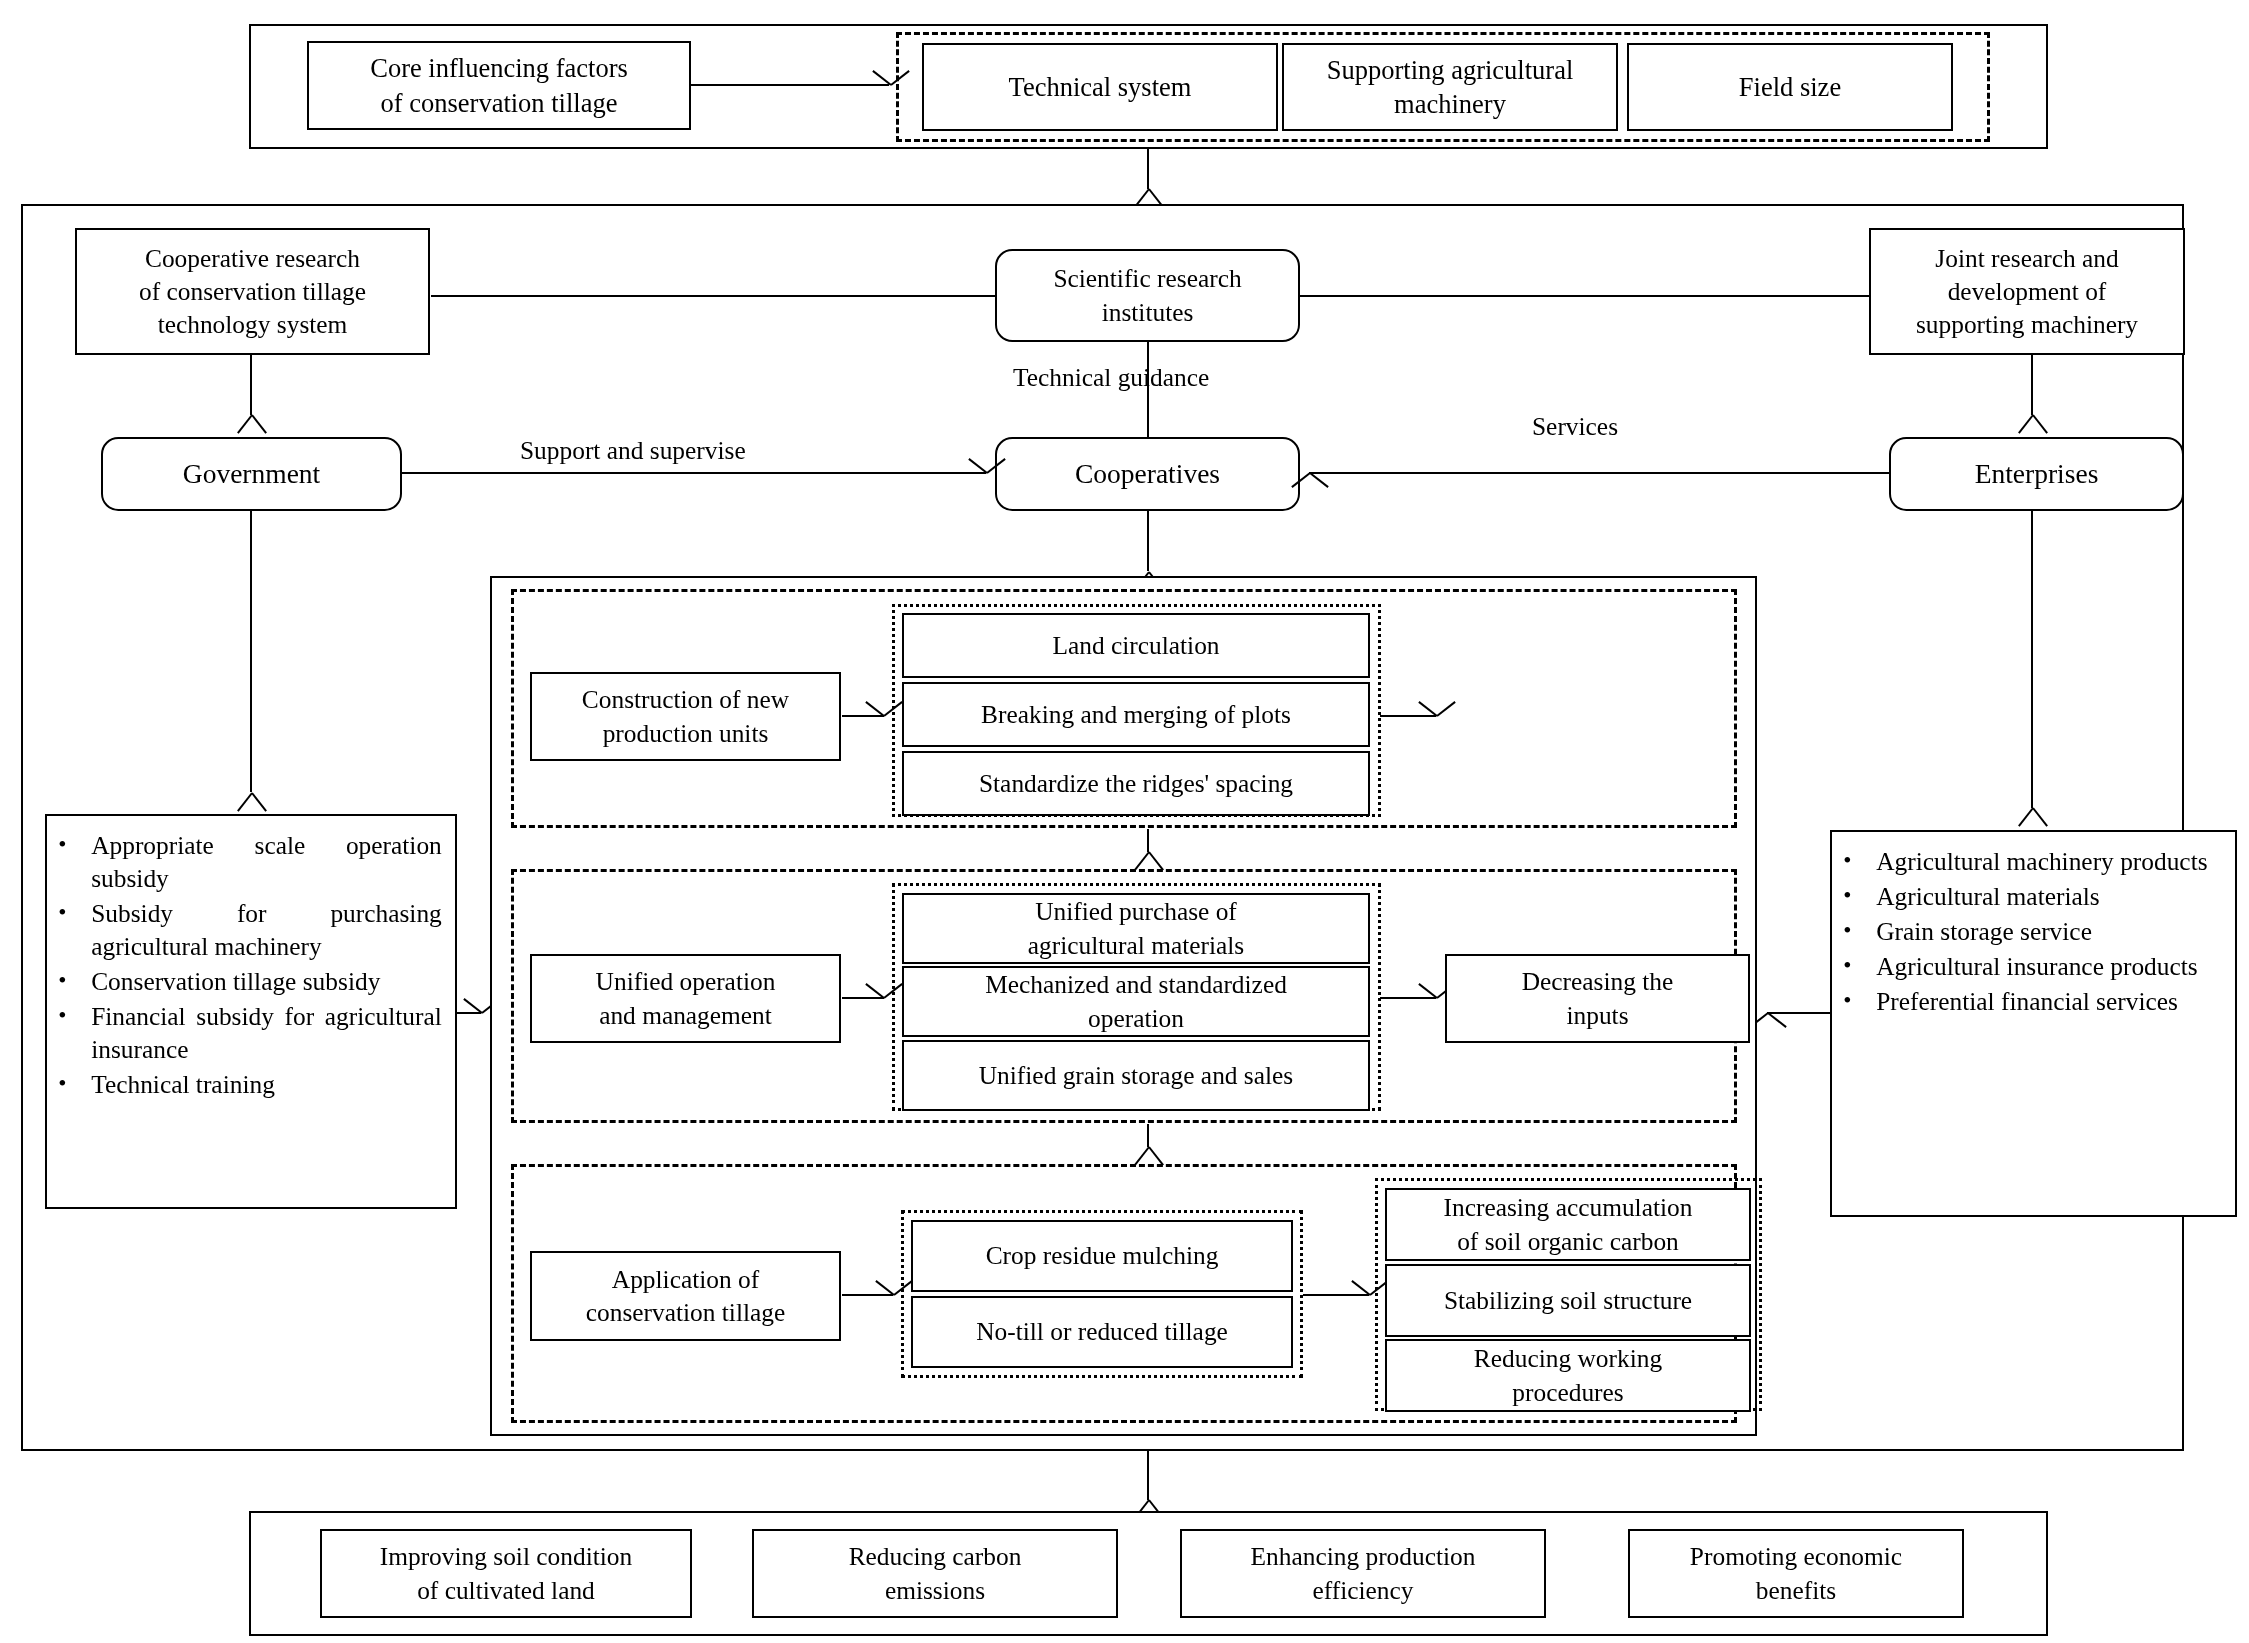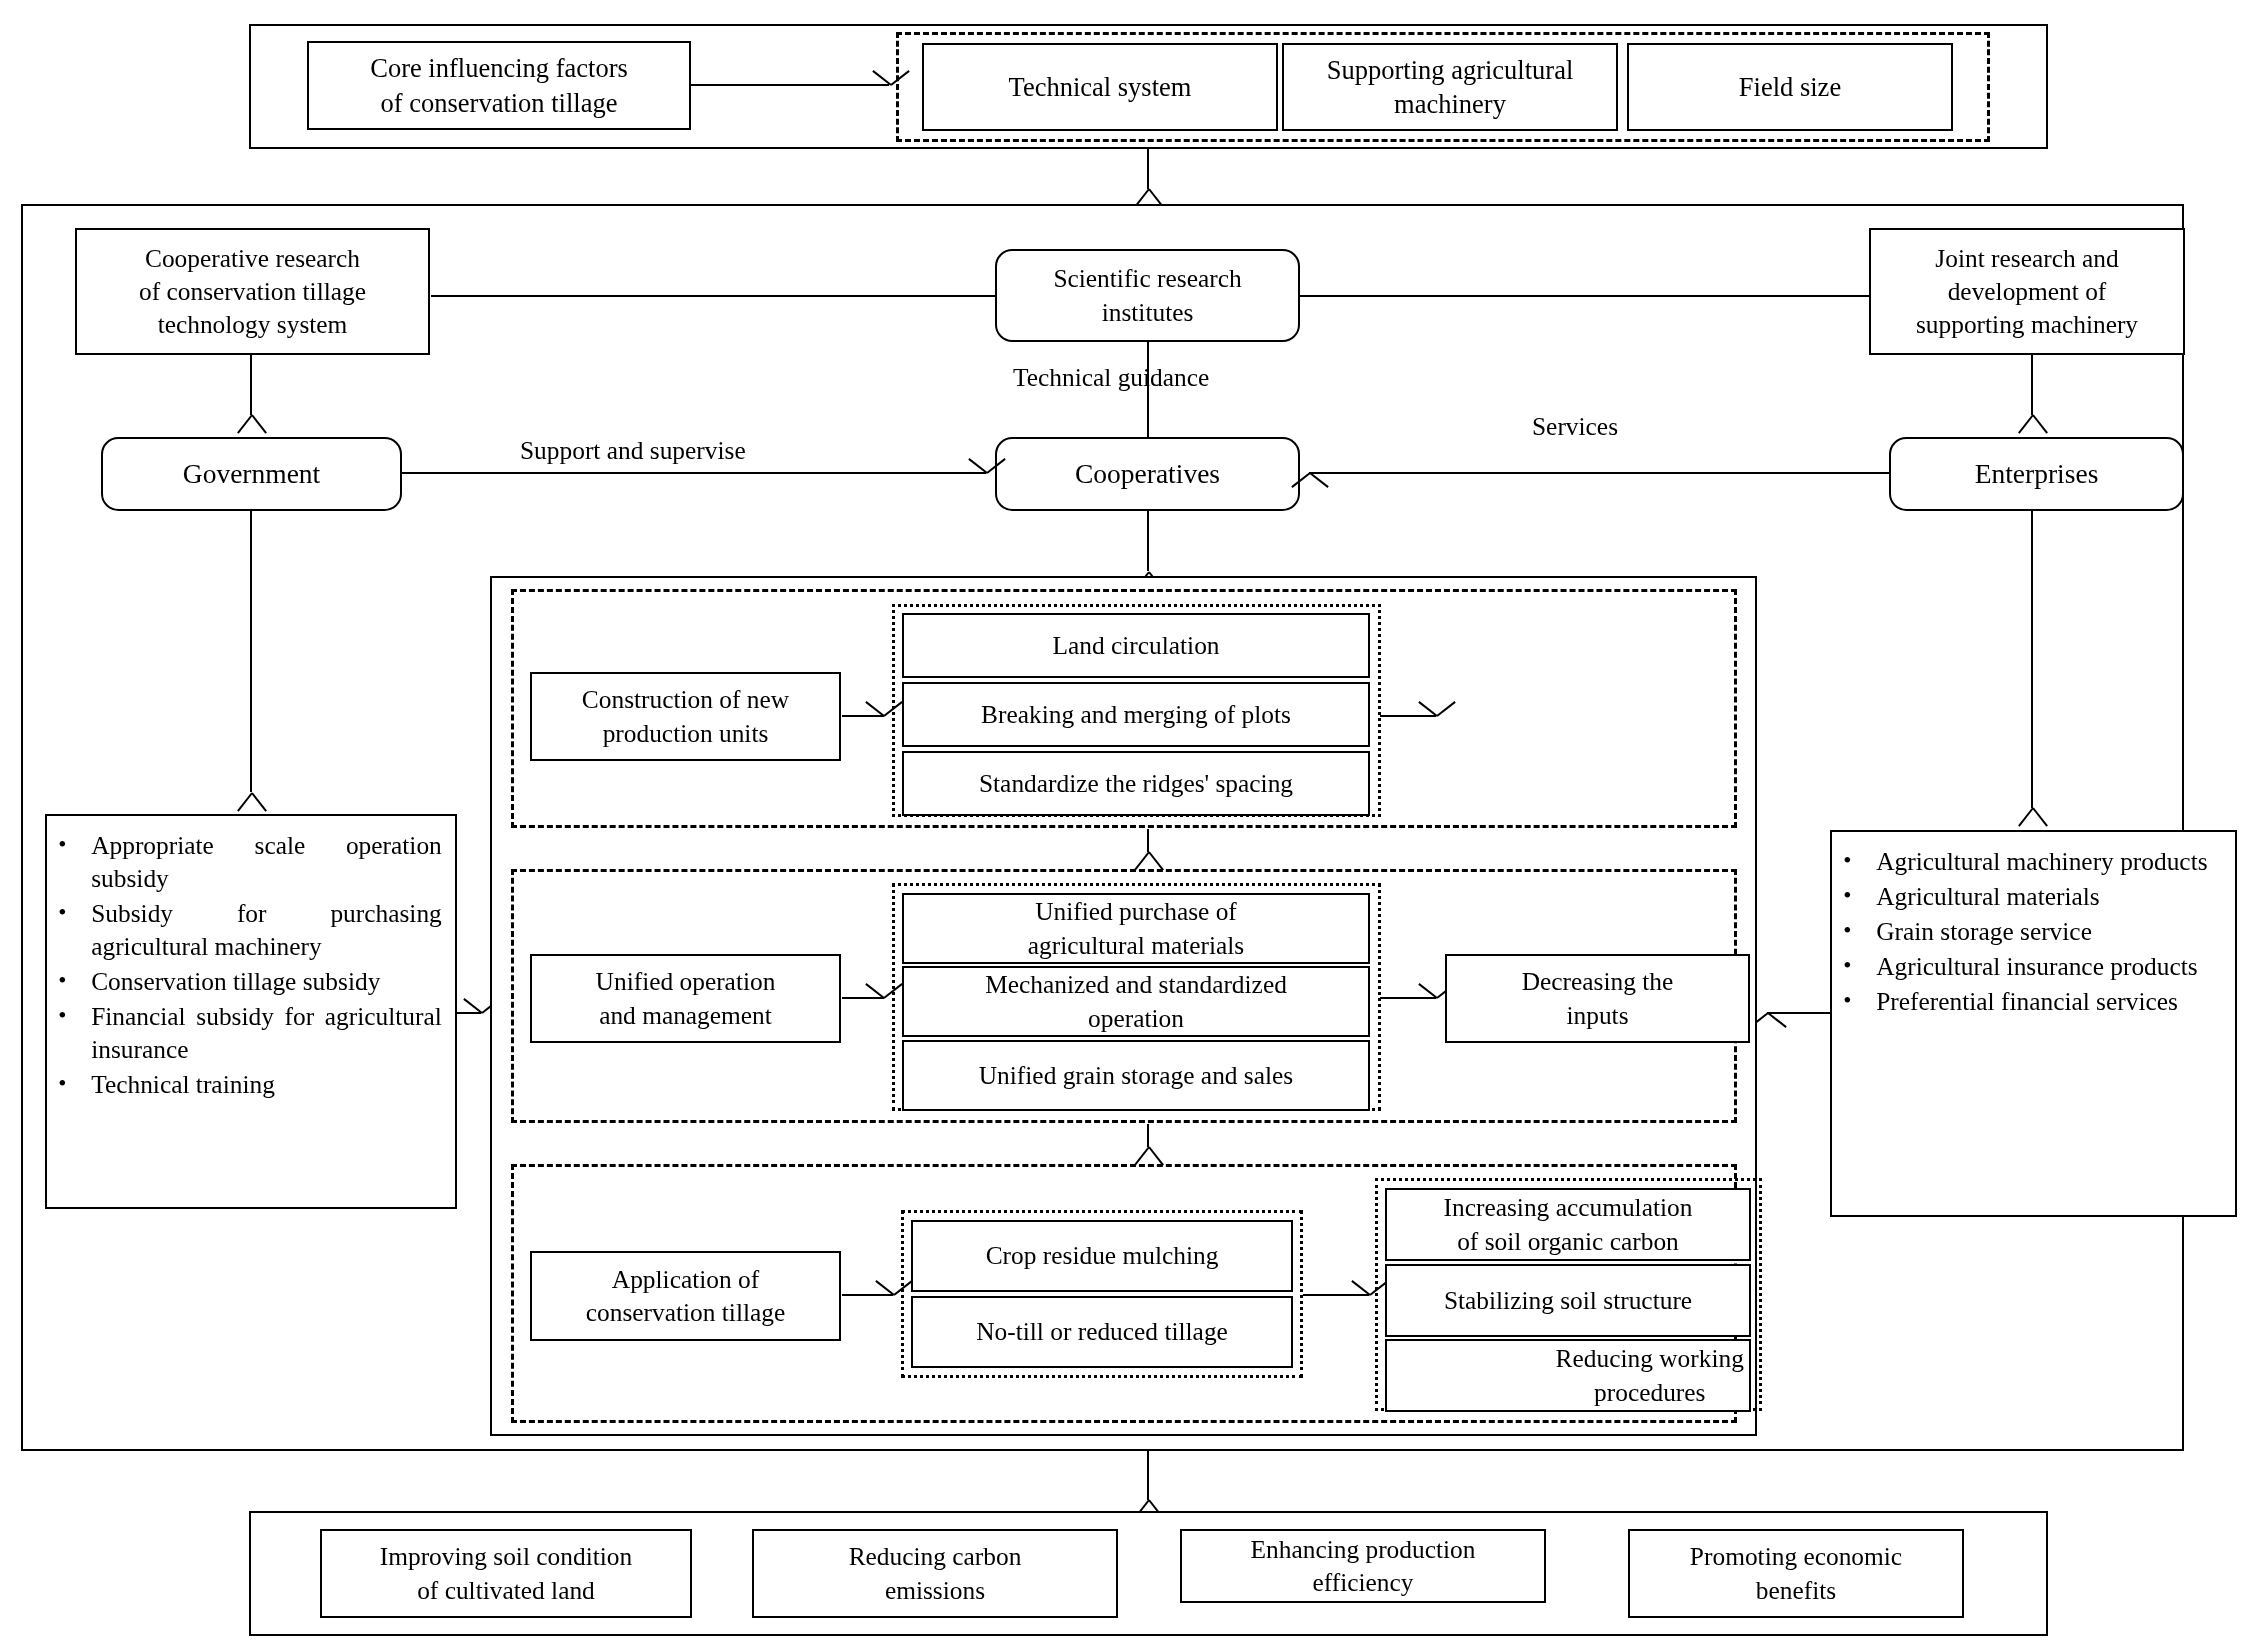--- a/index.html
+++ b/index.html
@@ -325,42 +325,42 @@
   </div>
 
   <div class="abs dotgrp" style="left:1375px;top:1178px;width:387px;height:233px;"></div>
   <div class="abs box f50" style="left:1385px;top:1188px;width:366px;height:73px;">
     <span style="white-space:pre-line">Increasing accumulation
 of soil organic carbon</span>
   </div>
   <div class="abs box f50" style="left:1385px;top:1264px;width:366px;height:73px;">
     <span>Stabilizing soil structure</span>
   </div>
-  <div class="abs box f50" style="left:1385px;top:1339px;width:366px;height:73px;justify-content:flex-end;">
+  <div class="abs box f50" style="left:1385px;top:1339px;width:366px;height:73px;">
     <span style="white-space:pre-line">Reducing working
 procedures</span>
   </div>
 
   <div class="vline" style="left:1147px;top:1450px;height:50px;"></div>
   <div class="vhead" style="left:1148px;top:1500px;">
     <i style="transform:rotate(-38deg);transform-origin:top center;"></i>
     <i style="transform:rotate(38deg);transform-origin:top center;"></i>
   </div>
 
   <div class="abs panel" style="left:249px;top:1511px;width:1799px;height:125px;"></div>
 
   <div class="abs box f50" style="left:320px;top:1529px;width:372px;height:89px;">
     <span style="white-space:pre-line">Improving soil condition
 of cultivated land</span>
   </div>
   <div class="abs box f50" style="left:752px;top:1529px;width:366px;height:89px;">
     <span style="white-space:pre-line">Reducing carbon
 emissions</span>
   </div>
-  <div class="abs box f50" style="left:1180px;top:1529px;width:366px;height:74px;">
+  <div class="abs box f50" style="left:1180px;top:1529px;width:366px;height:89px;">
     <span style="white-space:pre-line">Enhancing production
 efficiency</span>
   </div>
   <div class="abs box f50" style="left:1628px;top:1529px;width:336px;height:89px;">
     <span style="white-space:pre-line">Promoting economic
 benefits</span>
   </div>
 
 </div>
 

